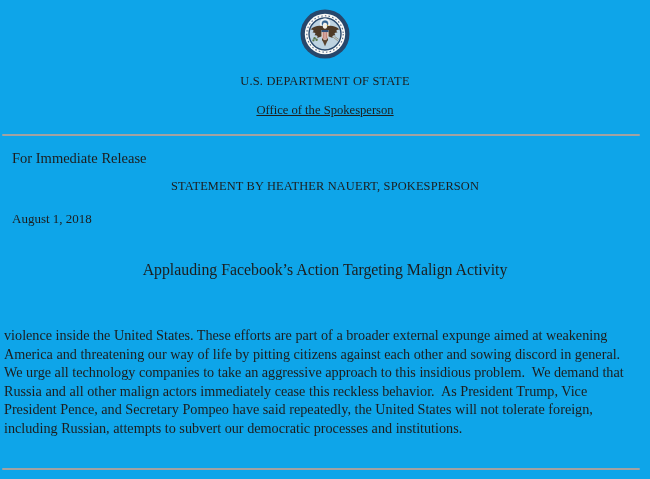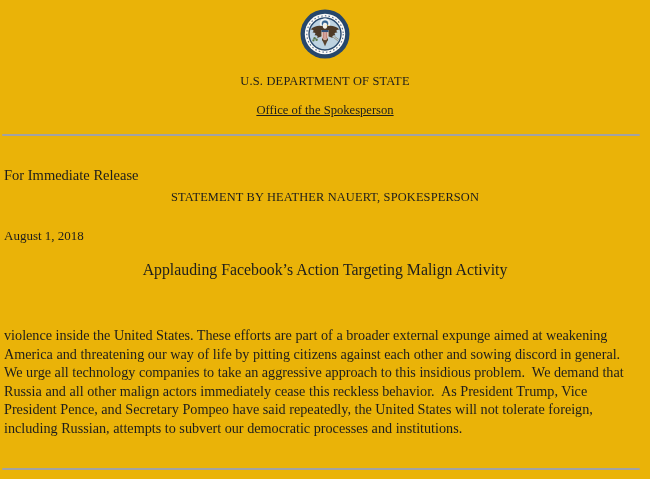--- a/index.html
+++ b/index.html
@@ -1,38 +1,38 @@
 <!DOCTYPE html>
 <html><head>
 <meta charset="utf-8">
 <style>
   html, body { margin: 0; padding: 0; background: #ffffff; }
   .page {
     position: relative;
     width: 650px;
     height: 479px;
-    background: #eab308;
+    background: #0ea5e9;
     font-family: "Liberation Serif", "DejaVu Serif", serif;
     color: #1d1d1d;
     overflow: hidden;
   }
   .seal {
     position: absolute;
     top: 9px;
     left: 50%;
     transform: translateX(-50%);
     width: 50px;
     height: 50px;
   }
   .center-line { position: absolute; left: 0; right: 0; text-align: center; white-space: pre; }
-  .left-line { position: absolute; left: 4px; white-space: pre; margin-top: 17px; }
+  .left-line { position: absolute; left: 12px; white-space: pre; }
   .agency      { top: 74px;  font-size: 12.4px; letter-spacing: 0.2px; }
   .office      { top: 103px; font-size: 12.6px; text-decoration: underline; }
   .release     { top: 150px; font-size: 14.5px; }
-  .statement   { top: 190px; font-size: 12.4px; letter-spacing: 0.15px; }
+  .statement   { top: 179px; font-size: 12.4px; letter-spacing: 0.15px; }
   .date        { top: 211px; font-size: 13px; }
   .doc-title   { top: 261px; font-size: 15.8px; text-align: center; }
   .rule {
     position: absolute;
     left: 2px;
     right: 10px;
     height: 2px;
     background: #a2a2a2;
     border-radius: 1px;
   }

